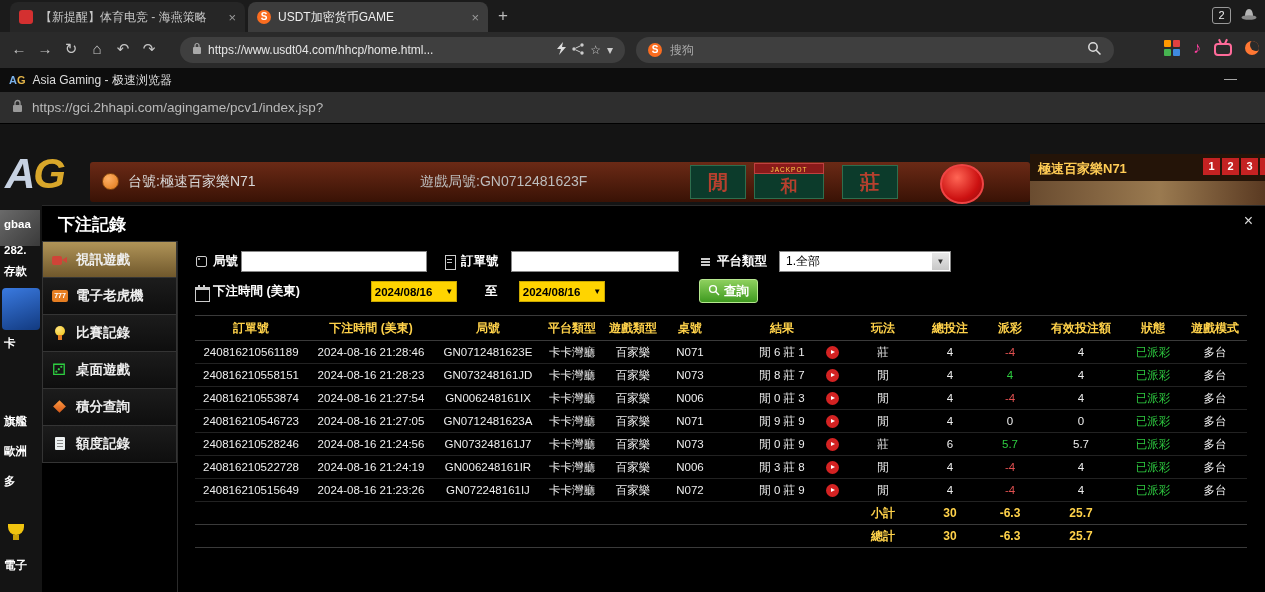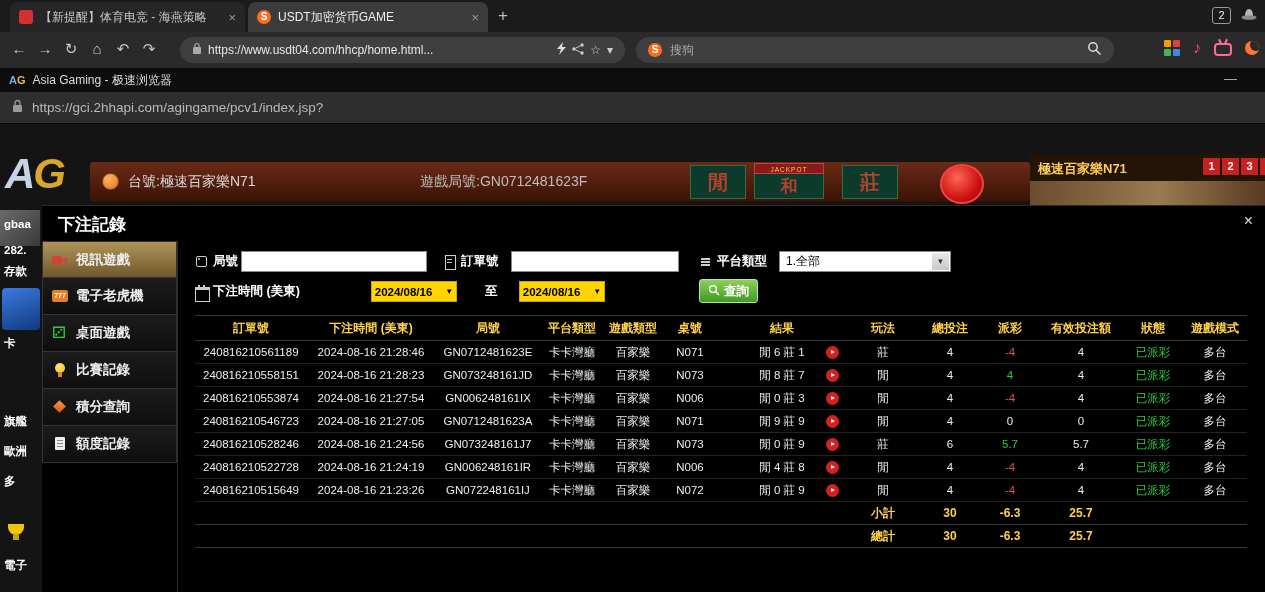--- a/index.html
+++ b/index.html
@@ -264,26 +264,26 @@
     <div class="sidebar">
         <div class="side-item selected">
           <span class="side-icon video-camera-icon"></span>
           <span>視訊遊戲</span>
         </div>
         <div class="side-item">
           <span class="side-icon slot-machine-icon"></span>
           <span>電子老虎機</span>
         </div>
         <div class="side-item">
+          <span class="side-icon medal-icon"></span>
+          <span>比賽記錄</span>
+        </div>
+        <div class="side-item">
           <span class="side-icon dice-icon"></span>
           <span>桌面遊戲</span>
-        </div>
-        <div class="side-item">
-          <span class="side-icon medal-icon"></span>
-          <span>比賽記錄</span>
         </div>
         <div class="side-item">
           <span class="side-icon gem-icon"></span>
           <span>積分查詢</span>
         </div>
         <div class="side-item">
           <span class="side-icon ledger-icon"></span>
           <span>額度記錄</span>
         </div>
       </div>
@@ -438,21 +438,21 @@
               <div class="tcell cell-mode">多台</div>
             </div>
             <div class="tgrid trow">
               <div class="tcell cell-order">240816210522728</div>
               <div class="tcell cell-time">2024-08-16 21:24:19</div>
               <div class="tcell cell-round">GN006248161IR</div>
               <div class="tcell cell-platform">卡卡灣廳</div>
               <div class="tcell cell-game">百家樂</div>
               <div class="tcell cell-table_no">N006</div>
               <div class="tcell cell-result">
-                <span>閒 4 莊 8</span>
+                <span>閒 3 莊 8</span>
                 <span class="play-icon"></span>
               </div>
               <div class="tcell cell-play">閒</div>
               <div class="tcell cell-bet">4</div>
               <div class="tcell cell-payout negative">-4</div>
               <div class="tcell cell-valid">4</div>
               <div class="tcell cell-status positive">已派彩</div>
               <div class="tcell cell-mode">多台</div>
             </div>
             <div class="tgrid trow">

